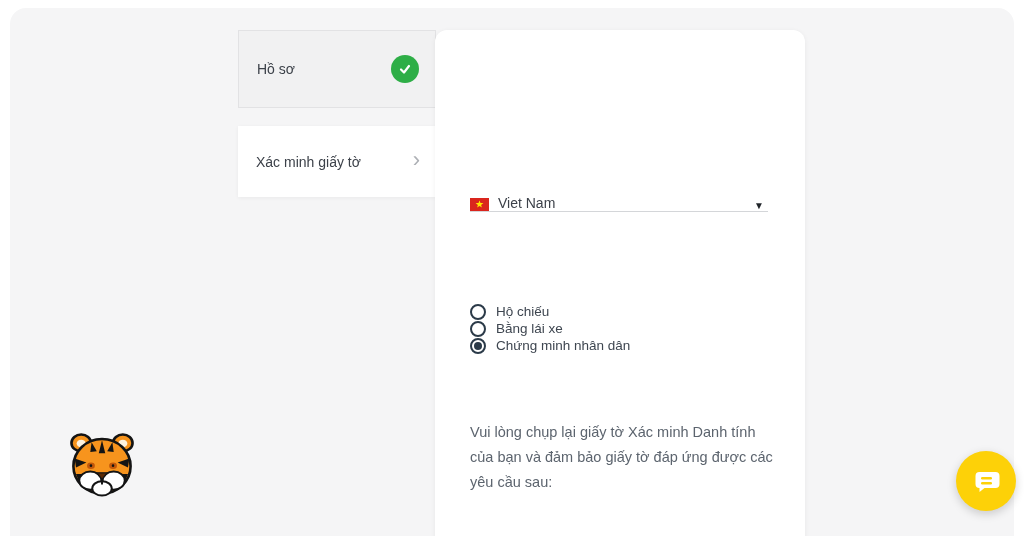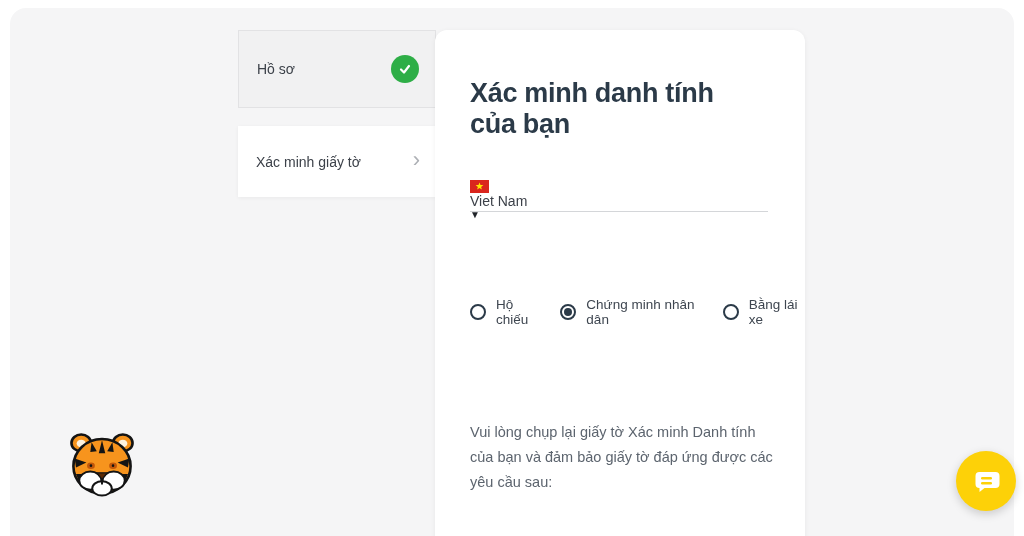--- a/index.html
+++ b/index.html
@@ -72,24 +72,23 @@
     font-weight: bold;
     color: #2b3a48;
     line-height: 1.15;
     letter-spacing: -0.3px;
   }
   .country-select {
     position: absolute;
     left: 35px; top: 150px;
     width: 298px; height: 32px;
     display: flex;
-    align-items: flex-start;
+    align-items: flex-end;
     border-bottom: 1px solid #d4d6d9;
     cursor: pointer;
-    flex-direction: column;
   }
   .flag {
     width: 19px; height: 13px;
     margin-right: 9px;
     flex-shrink: 0;
     display: block;
   }
   .country-name {
     font-size: 14px;
     color: #3c4149;
@@ -104,22 +103,21 @@
     position: absolute;
     left: 35px; top: 236px;
     font-size: 16px;
     font-weight: bold;
     color: #2b3a48;
   }
   .radio-group {
     position: absolute;
     left: 35px; top: 273px;
     display: flex;
-    flex-direction: row;
-    gap: 20px;
+    flex-direction: column;
   }
   .radio-row {
     display: flex;
     align-items: center;
     cursor: pointer;
     height: 17px;
   }
   .radio-circle {
     width: 16px; height: 16px;
     border: 2px solid #2b3a48;
@@ -200,44 +198,43 @@
     </span>
   </div>
 
   <div class="side-card card-docs">
     <span class="side-card-label">Xác minh giấy tờ</span>
     <span class="chevron">›</span>
   </div>
 
   <div class="main-panel">
 
-    <h1 class="panel-title">Xác minh danh tính của bạn</h1>
 
     <div class="country-select">
       <svg class="flag" viewBox="0 0 19 13">
         <rect width="19" height="13" fill="#da251d"></rect>
         <polygon fill="#ffe600" points="9.5,2.4 10.5,5.1 13.4,5.1 11.1,6.9 11.9,9.6 9.5,8 7.1,9.6 7.9,6.9 5.6,5.1 8.5,5.1"></polygon>
       </svg>
       <span class="country-name">Viet Nam</span>
       <span class="caret-down">▼</span>
     </div>
 
 
     <div class="radio-group">
       <label class="radio-row">
         <span class="radio-circle"></span>
         <span class="radio-label">Hộ chiếu</span>
       </label>
       <label class="radio-row">
+        <span class="radio-circle"></span>
+        <span class="radio-label">Bằng lái xe</span>
+      </label>
+      <label class="radio-row">
         <span class="radio-circle selected"></span>
         <span class="radio-label">Chứng minh nhân dân</span>
-      </label>
-      <label class="radio-row">
-        <span class="radio-circle"></span>
-        <span class="radio-label">Bằng lái xe</span>
       </label>
     </div>
 
     <p class="instructions">Vui lòng chụp lại giấy tờ Xác minh Danh tính của bạn và đảm bảo giấy tờ đáp ứng được các yêu cầu sau:</p>
 
   </div>
 
   <div class="watermark">
     <svg class="tiger-svg" viewBox="0 0 120 112">
 

